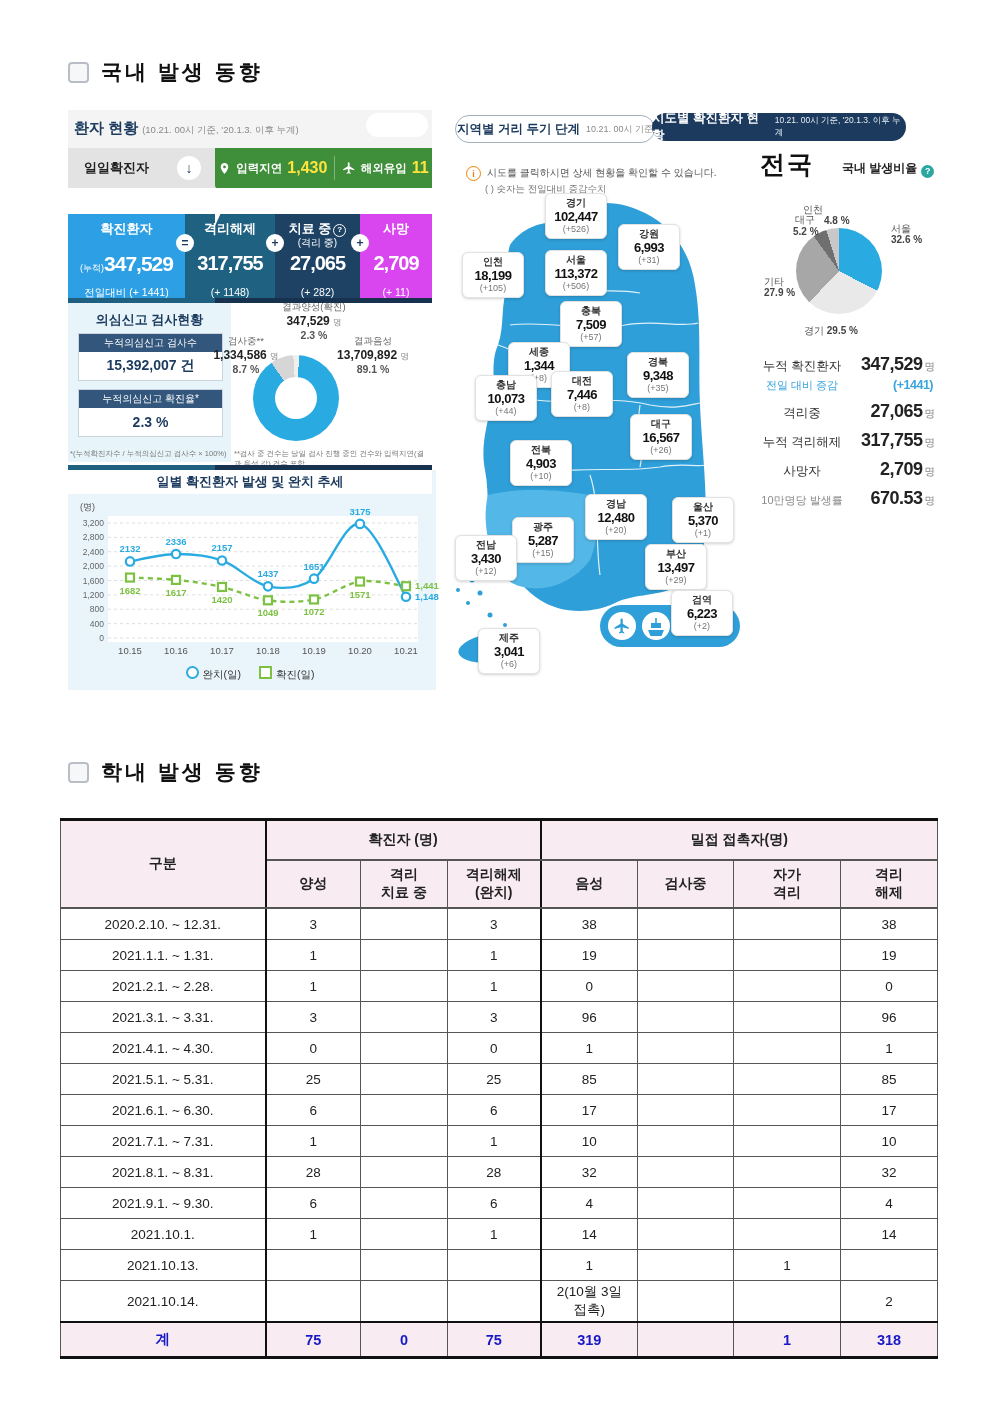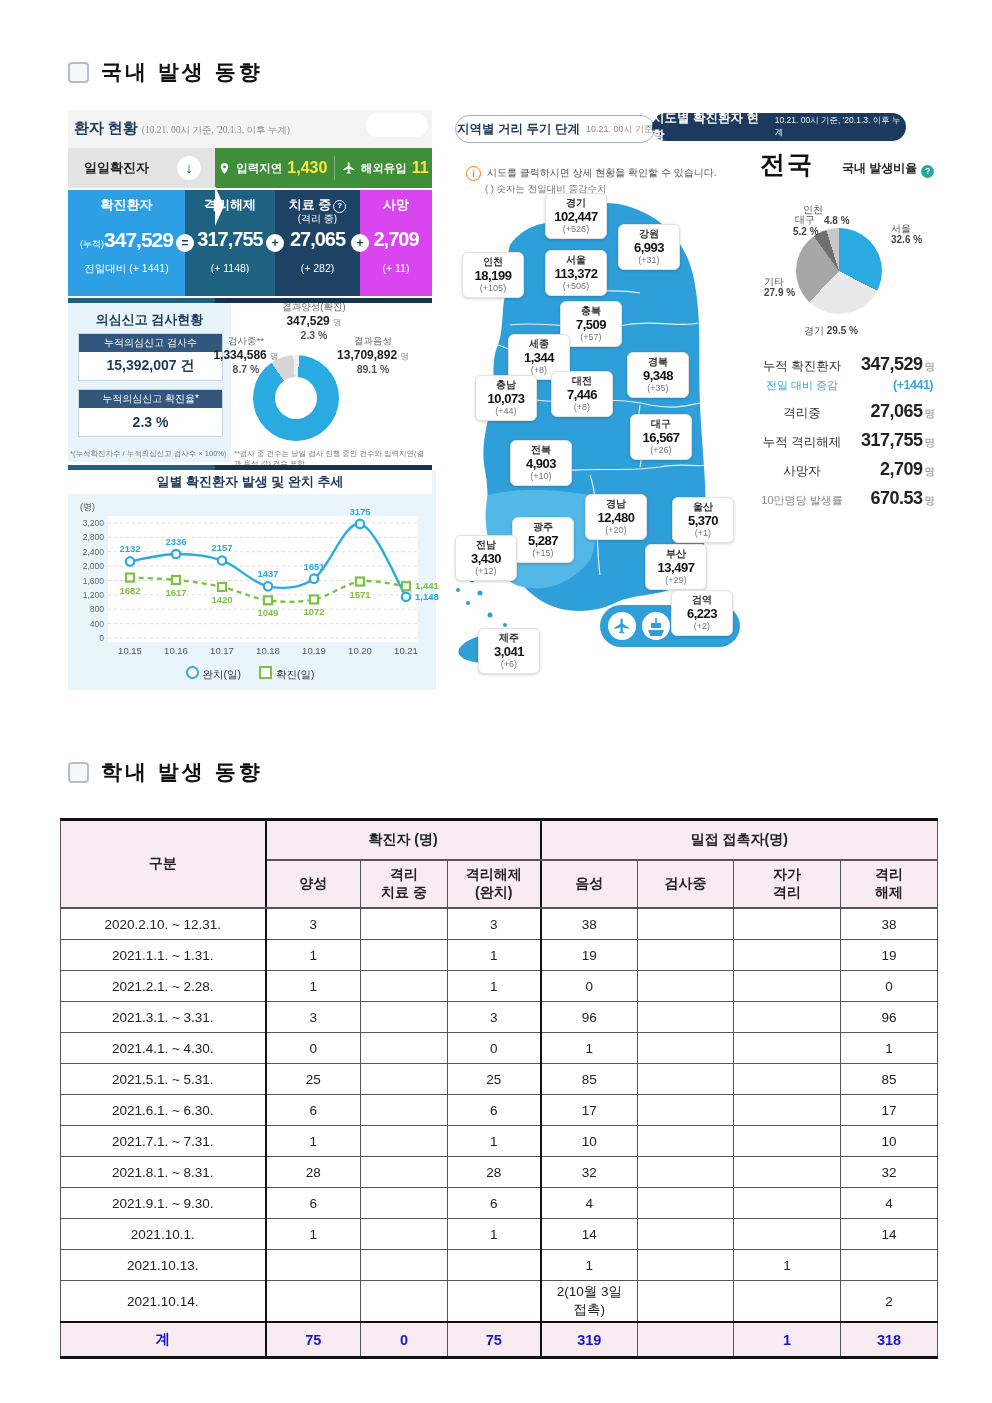--- a/index.html
+++ b/index.html
@@ -8,38 +8,38 @@
   .abs{position:absolute;}
 
   
   .sec-title{position:absolute;left:68px;display:flex;align-items:center;gap:12px;}
   .sec-box{width:17px;height:17px;border:2px solid #b9bec6;border-radius:4px;background:#f5f7f9;}
   .sec-txt{font-size:21px;font-weight:bold;color:#111;letter-spacing:3px;}
 
   
   .lp{position:absolute;left:68px;top:110px;width:364px;height:580px;background:#fff;}
   .lp-head{position:absolute;left:0;top:0;width:364px;height:38px;background:#f4f4f4;}
-  .lp-title{position:absolute;left:6px;top:9px;font-size:15px;font-weight:bold;color:#1b3a5d;font-family:Liberation Serif, serif;}
+  .lp-title{position:absolute;left:6px;top:9px;font-size:15px;font-weight:bold;color:#1b3a5d;}
   .lp-sub{font-size:9.5px;font-weight:normal;color:#8a8a8a;margin-left:4px;}
   .blob{position:absolute;left:298px;top:3px;width:62px;height:24px;background:#fff;border-radius:12px;}
   .daily{position:absolute;left:0;top:38px;width:364px;height:40px;display:flex;}
   .daily-gray{position:relative;width:147px;background:#e3e3e3;display:flex;align-items:center;}
   .daily-lbl{font-size:13px;font-weight:bold;color:#222;margin-left:16px;}
   .arrow-circle{position:absolute;right:14px;top:8px;width:24px;height:24px;border-radius:50%;background:#fff;
       display:flex;align-items:center;justify-content:center;font-size:14px;color:#1b3a5d;font-weight:bold;cursor:pointer;}
   .daily-tri{position:absolute;left:147px;top:38px;width:0;height:0;border-top:20px solid transparent;
       border-bottom:20px solid transparent;border-left:9px solid #fff;z-index:2;}
   .daily-green{flex:1;background:#3f8e3a;display:flex;align-items:center;justify-content:space-around;color:#fff;}
   .dg-group{display:flex;align-items:center;gap:5px;}
   .dg-lbl{font-size:11.5px;font-weight:bold;}
   .dg-val{font-size:16px;font-weight:bold;color:#ffe33e;}
   .dg-sep{width:1px;height:24px;background:rgba(255,255,255,.35);}
 
   .stat-row{position:absolute;left:0;top:80px;width:364px;height:106px;display:flex;}
-  .sbox{height:106px;color:#fff;text-align:center;position:relative;}
+  .sbox{height:106px;color:#fff;text-align:center;position:relative;margin-top:24px;}
   .sbox-lbl{font-size:13px;font-weight:bold;margin-top:8px;line-height:14px;}
   .sbox-sub{font-size:10px;line-height:11px;}
   .sbox-num{position:absolute;left:0;right:0;top:38px;font-weight:bold;letter-spacing:-1px;}
   .sbox-pre{font-size:9px;font-weight:normal;letter-spacing:0;}
   .sbox-delta{position:absolute;left:0;right:0;top:72px;font-size:10.5px;}
   .op-badge{position:absolute;top:44px;width:18px;height:18px;margin-left:-9px;border-radius:50%;background:#fff;
       color:#1b3a5d;font-size:12px;font-weight:bold;display:flex;align-items:center;justify-content:center;z-index:3;}
   .qmark{display:inline-flex;width:11px;height:11px;border:1px solid #fff;border-radius:50%;font-size:8px;
       align-items:center;justify-content:center;margin-left:2px;vertical-align:1px;cursor:pointer;}
 
@@ -378,21 +378,21 @@
         <div class="rcard" style="left: 105px; top: 140px;">
           <div class="rc-name">서울</div>
                <div class="rc-val">113,372</div>
                <div class="rc-delta">(+506)</div>
         </div>
         <div class="rcard" style="left: 120px; top: 191px;">
           <div class="rc-name">충북</div>
                <div class="rc-val">7,509</div>
                <div class="rc-delta">(+57)</div>
         </div>
-        <div class="rcard" style="left: 68px; top: 224px;">
+        <div class="rcard" style="left: 68px; top: 232px;">
           <div class="rc-name">세종</div>
                <div class="rc-val">1,344</div>
                <div class="rc-delta">(+8)</div>
         </div>
         <div class="rcard" style="left: 187px; top: 242px;">
           <div class="rc-name">경북</div>
                <div class="rc-val">9,348</div>
                <div class="rc-delta">(+35)</div>
         </div>
         <div class="rcard" style="left: 35px; top: 265px;">

